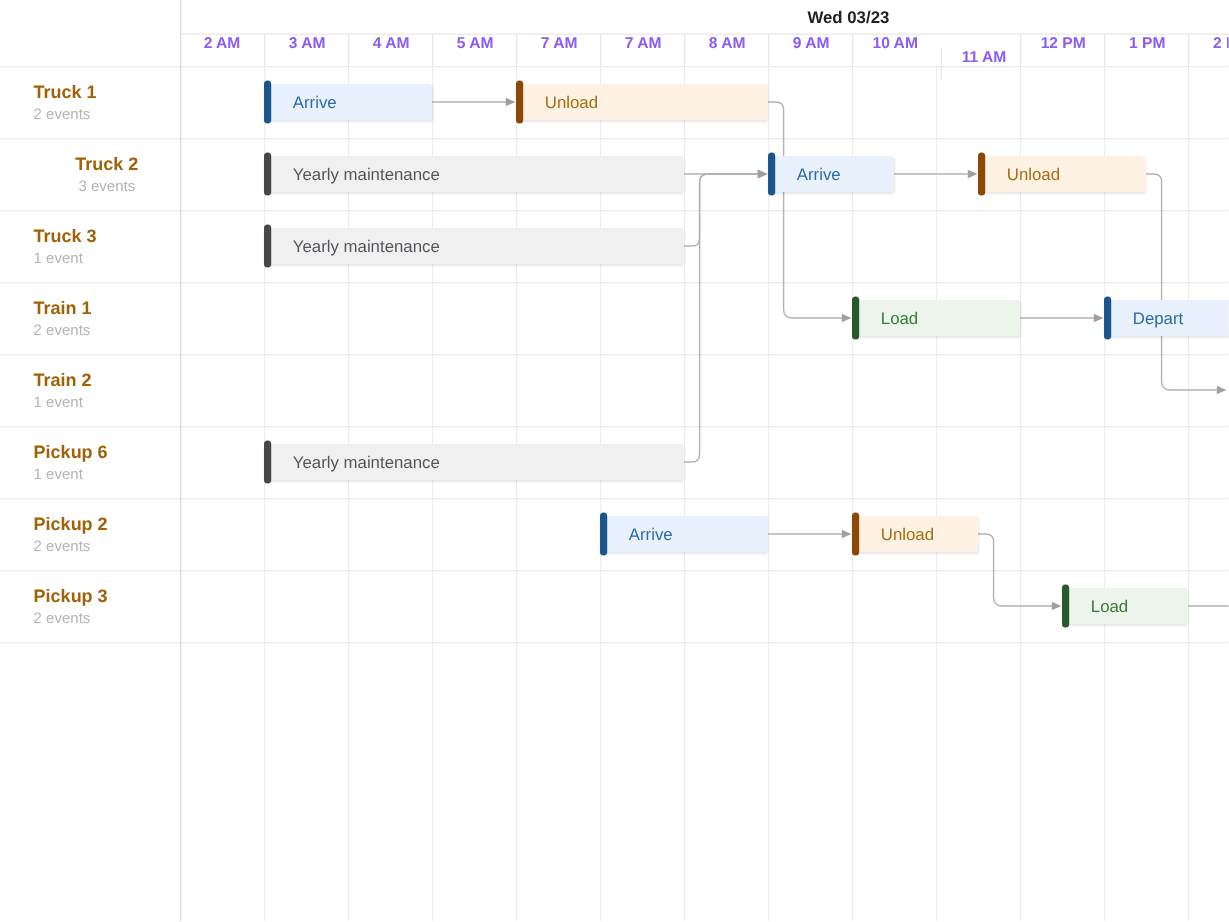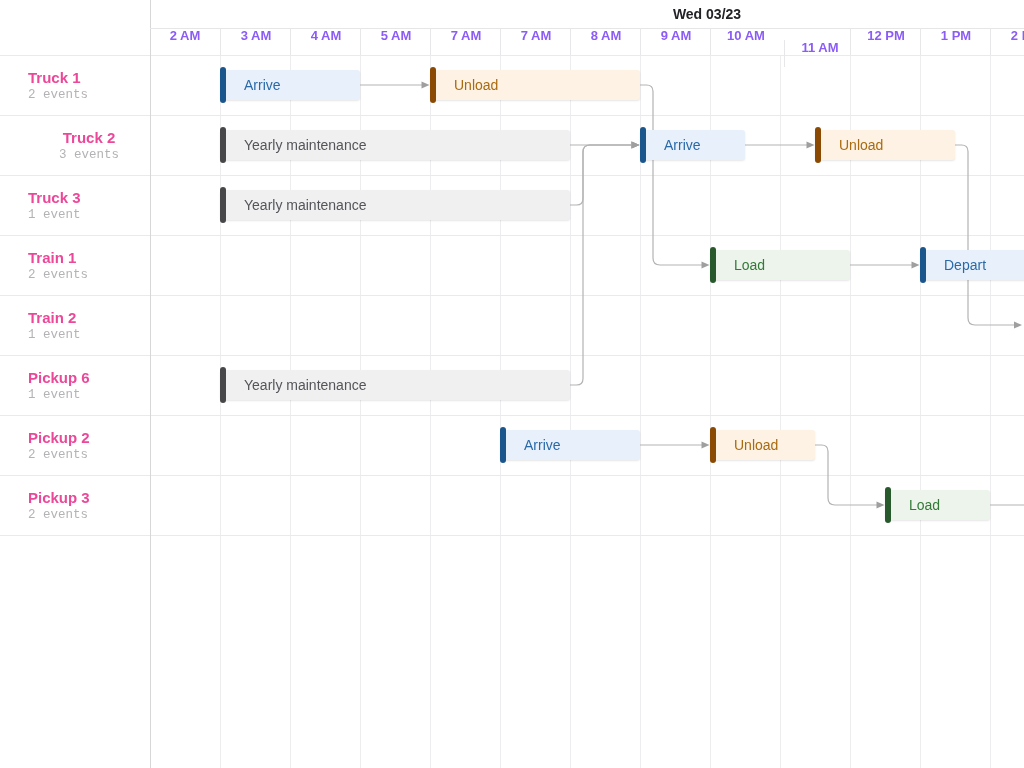--- a/index.html
+++ b/index.html
@@ -15,22 +15,22 @@
   .hour{position:absolute;top:0;height:27px;width:70px;display:flex;align-items:flex-start;justify-content:center;
         font-size:13px;font-weight:700;color:#8b5cf6;}
   .hour.tick{border-left:1px solid #e7e7e9;}
   
   .vline{position:absolute;top:55px;bottom:0;width:1px;background:#ededef;}
   .hline{position:absolute;left:0;width:1024px;height:1px;background:#eaeaec;}
   .vsep{position:absolute;left:150px;top:0;bottom:0;width:1px;background:#d7d7d9;z-index:4;}
   
   .res{position:absolute;left:0;width:150px;height:60px;display:flex;flex-direction:column;justify-content:center;
        padding-left:28px;box-sizing:border-box;z-index:3;gap:2px;}
-  .res .nm{font-size:15px;font-weight:700;color:#ec4899;line-height:17px;}
-  .res .sub{font-size:12.5px;color:#b3b3b6;line-height:14px;font-family:Liberation Mono, monospace;}
+  .res .nm{font-size:15px;font-weight:700;color:#a16207;line-height:17px;}
+  .res .sub{font-size:12.5px;color:#b3b3b6;line-height:14px;}
   
   #deps{position:absolute;left:0;top:0;z-index:1;pointer-events:none;}
   #bars{position:absolute;left:0;top:0;width:1024px;height:708px;z-index:2;}
   .ev{position:absolute;height:30px;border-radius:3px;box-shadow:0 1px 2px rgba(0,0,0,.10);}
   .ev .strip{position:absolute;left:0;top:-3px;width:6px;height:36px;border-radius:3.5px;}
   .ev .lbl{display:block;line-height:30px;padding-left:24px;font-size:14px;font-weight:500;white-space:nowrap;}
 </style>
 </head>
 <body>
 

